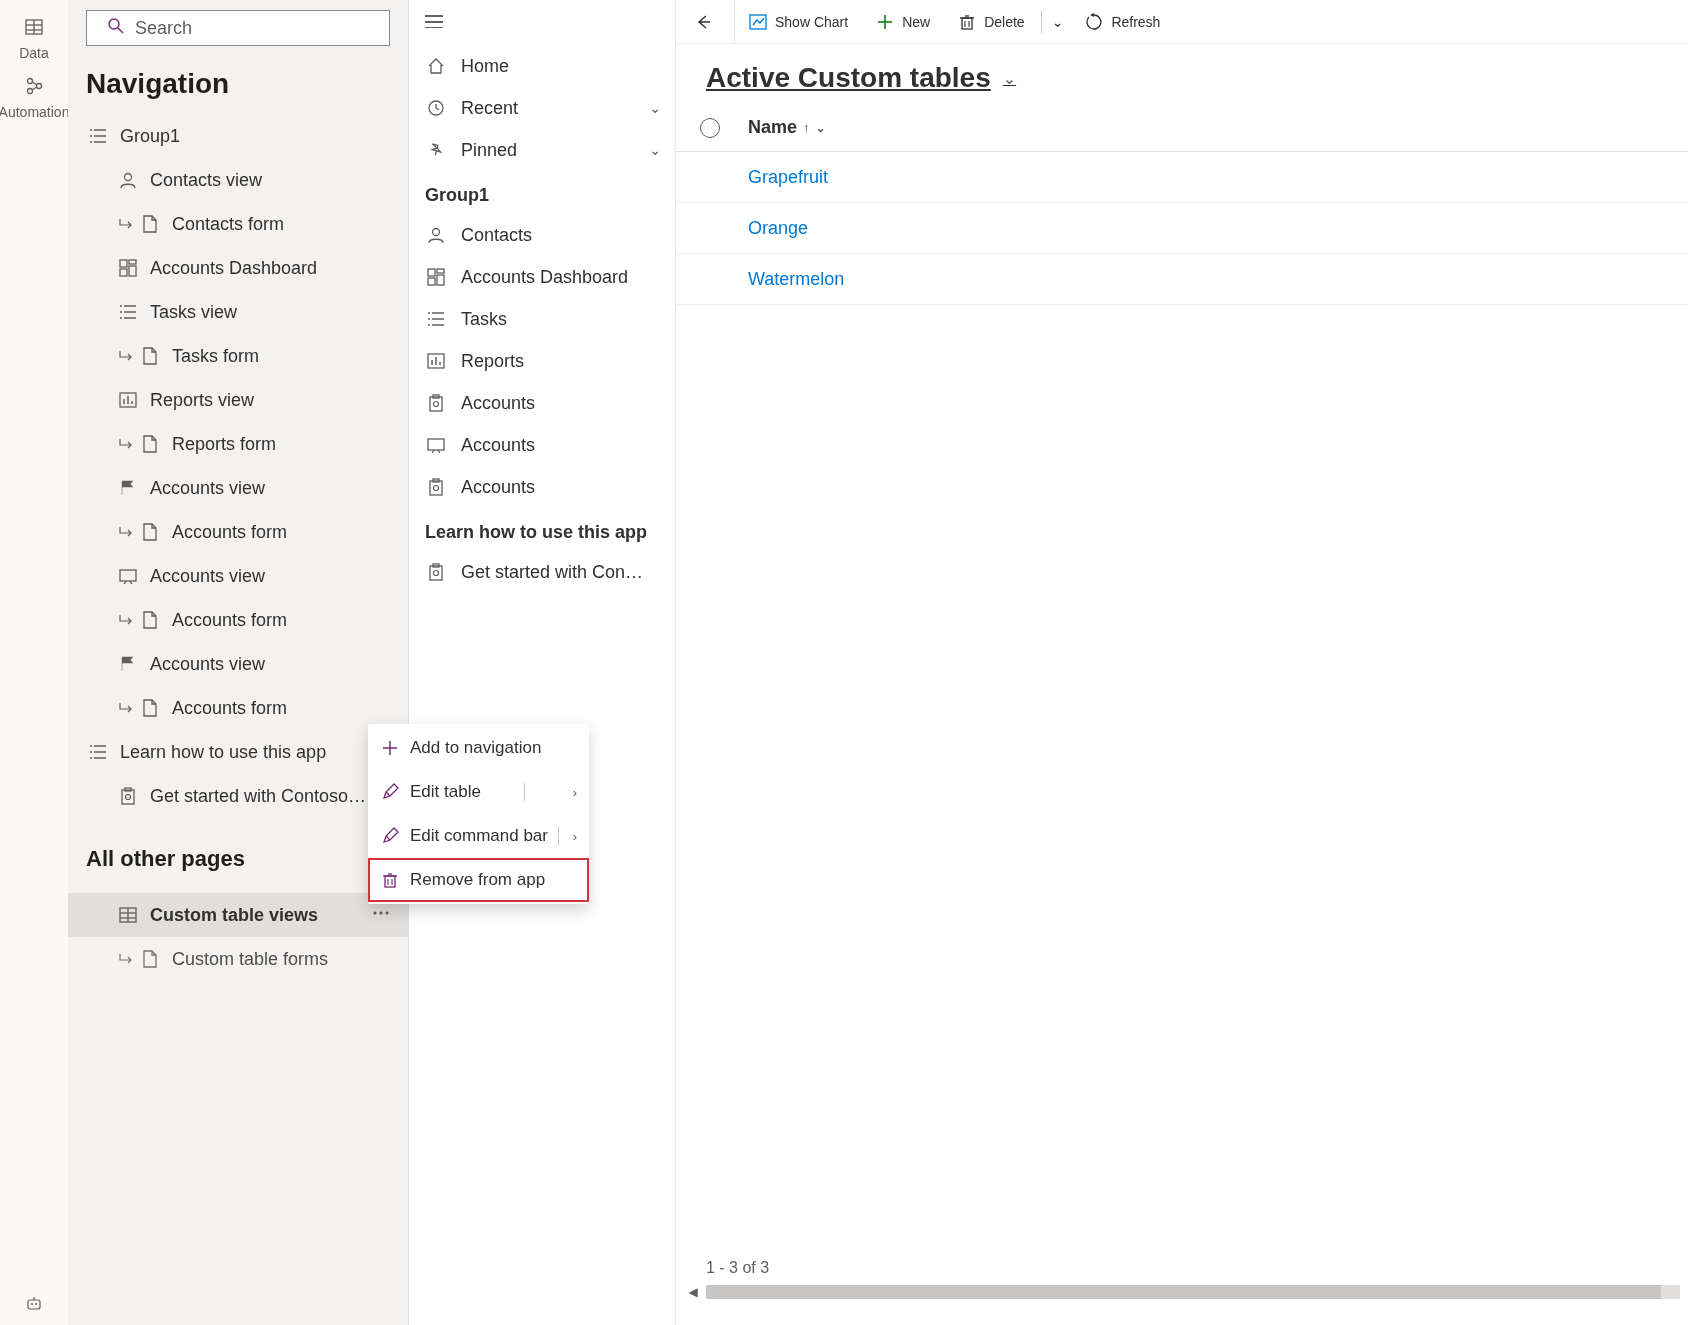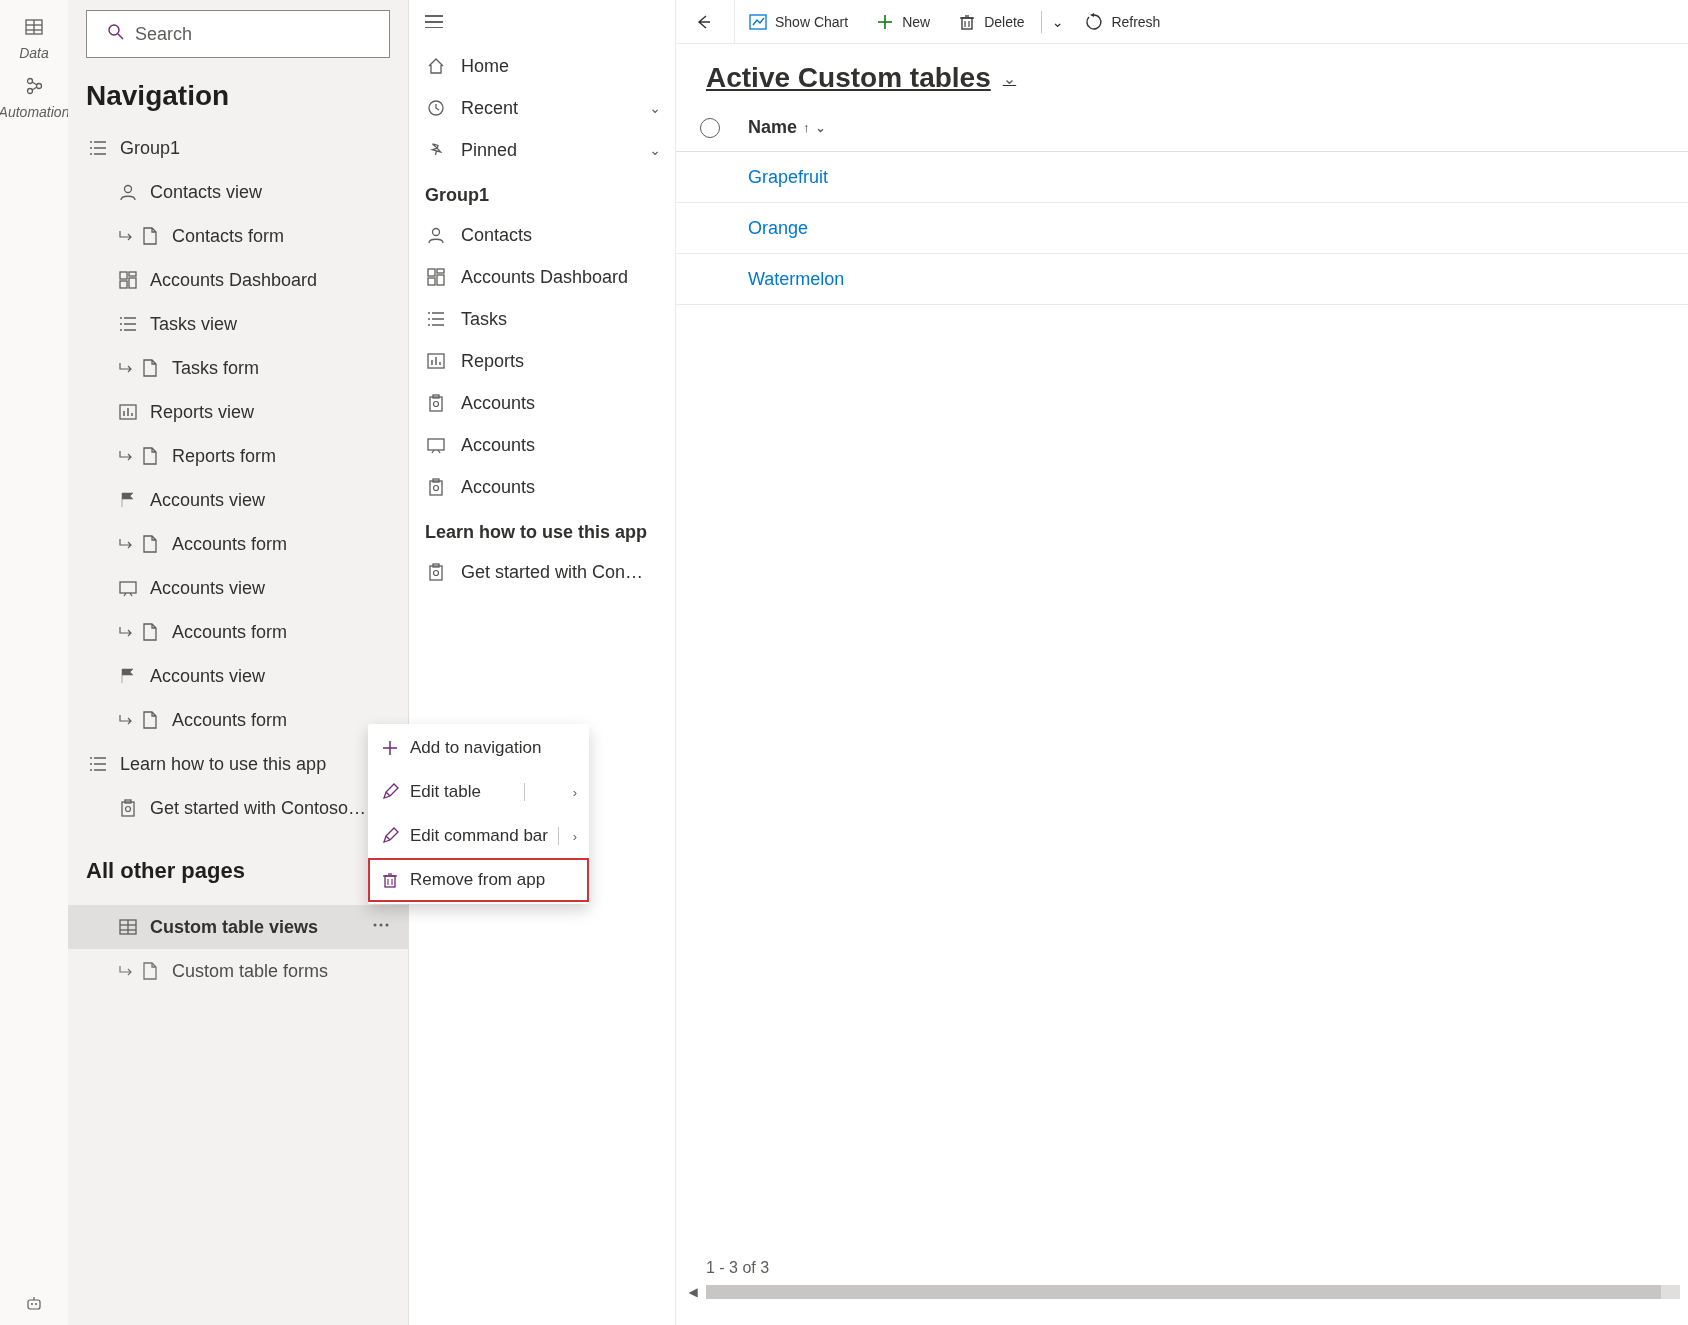--- a/index.html
+++ b/index.html
@@ -1,31 +1,31 @@
 <!DOCTYPE html>
 <html><head>
 <meta charset="utf-8">
 <style>
 * { box-sizing: border-box; margin: 0; padding: 0; font-family: "Segoe UI", Arial, sans-serif; }
 body { background: #faf9f8; width: 1688px; height: 1325px; overflow: hidden; color: #323130; }
 
 .app { display: flex; height: 100%; }
 
 
-.left-rail { width: 68px; background: #faf9f8; display: flex; flex-direction: column; align-items: center; padding-top: 10px; font-style: italic; }
+.left-rail { width: 68px; background: #faf9f8; display: flex; flex-direction: column; align-items: center; padding-top: 10px; }
 .left-rail-item { display: flex; flex-direction: column; align-items: center; padding: 8px 0; cursor: pointer; width: 100%; font-size: 14px; color: #605e5c; }
 .left-rail-item .ic { font-size: 18px; color: #605e5c; }
 .left-rail-item span.lbl { margin-top: 4px; font-size: 14px; }
 
 .left-rail .bottom { margin-top: auto; padding-bottom: 8px; }
 
 
 .nav-panel { width: 341px; background: #f3f2f1; display: flex; flex-direction: column; border-right: 1px solid #e1dfdd; }
 .nav-panel .search-box { margin: 10px 18px 0 18px; }
-.nav-panel .search-box .sb { display: flex; align-items: center; height: 48px; border: 1px solid #8a8886; background: #fff; padding: 0 10px; }
+.nav-panel .search-box .sb { display: flex; align-items: center; height: 36px; border: 1px solid #8a8886; background: #fff; padding: 0 10px; }
 .nav-panel .search-box .sb svg { width: 18px; height: 18px; }
 .nav-panel .search-box .sb span { margin-left: 10px; color: #605e5c; font-size: 18px; }
 
 .nav-panel h1 { font-size: 28px; font-weight: 600; margin: 22px 0 14px 18px; color: #201f1e; }
 
 .nav-tree { overflow-y: auto; flex: 1; }
 .tree-row { display: flex; align-items: center; height: 44px; font-size: 18px; color: #323130; cursor: pointer; }
 .tree-row.lvl0 { padding-left: 18px; }
 .tree-row.lvl1 { padding-left: 48px; }
 .tree-row.lvl2 { padding-left: 48px; }

